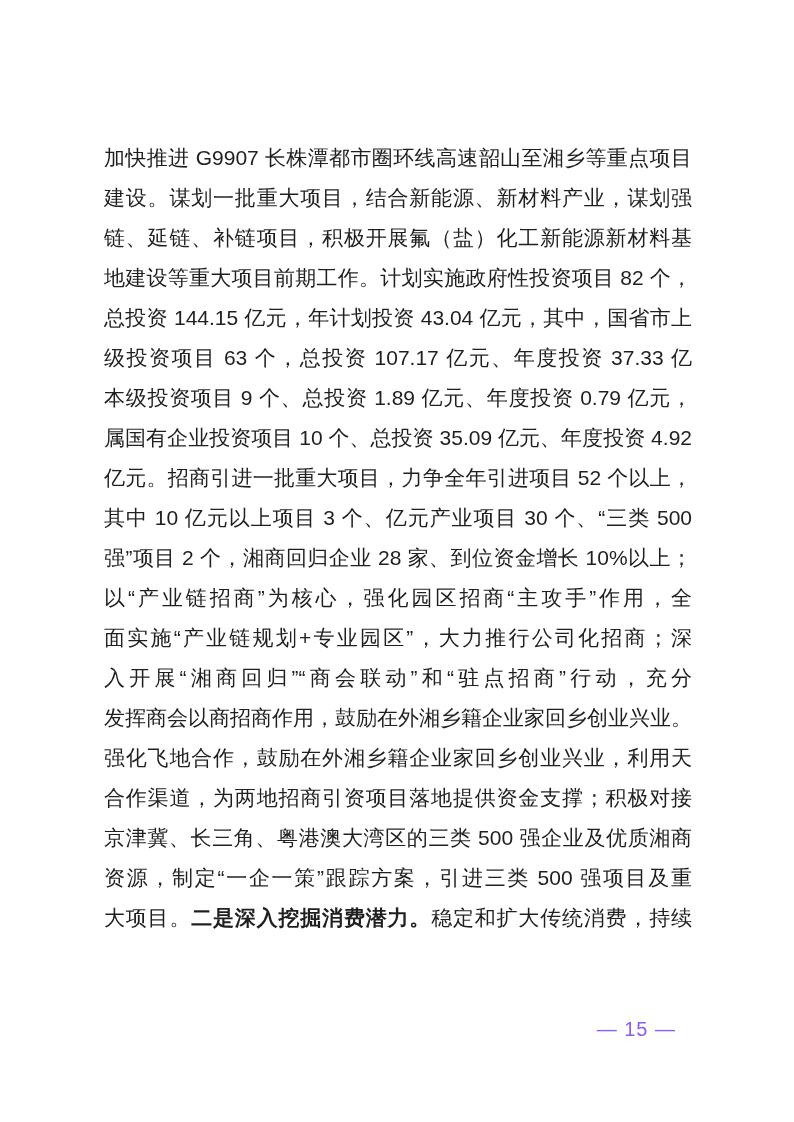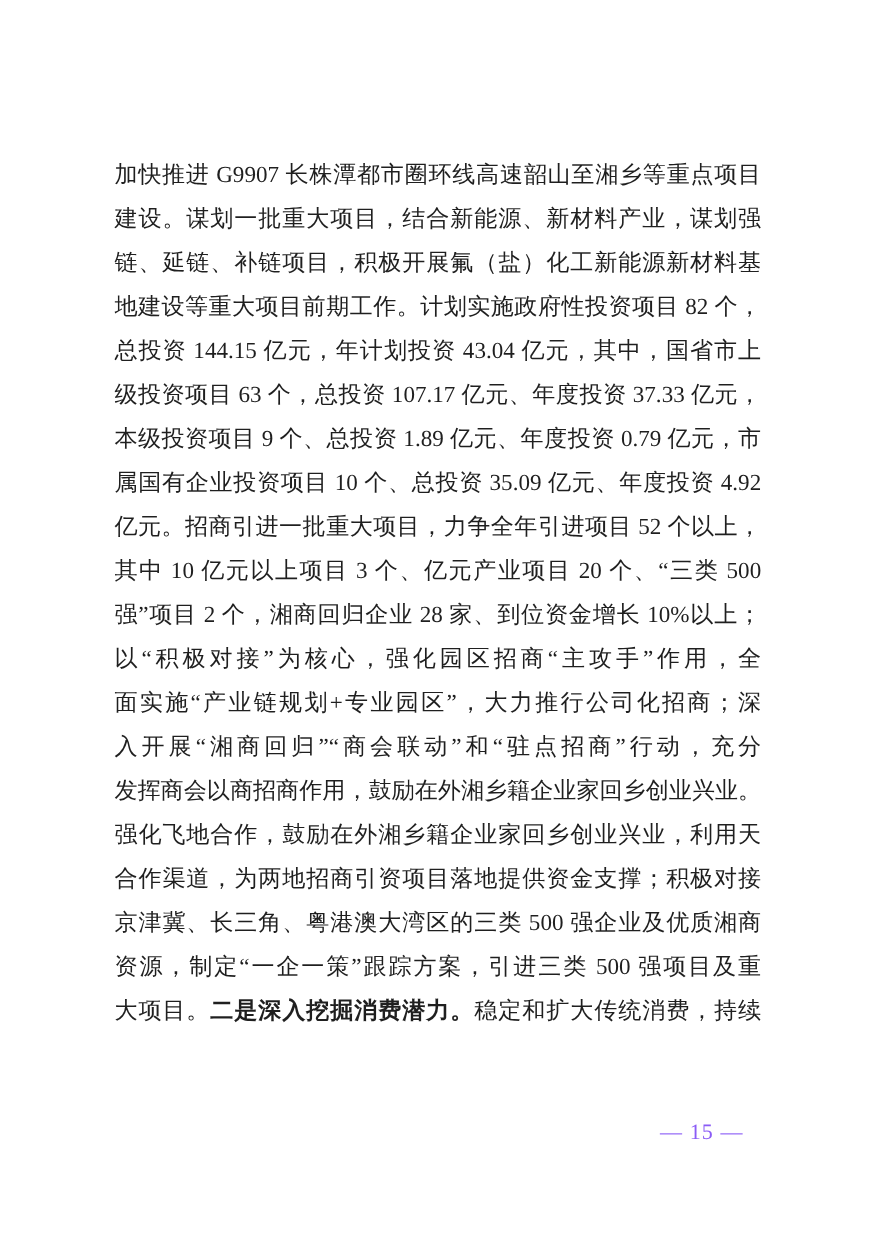--- a/index.html
+++ b/index.html
@@ -3,21 +3,21 @@
 <meta charset="utf-8">
 <style>
   * { margin: 0; padding: 0; box-sizing: border-box; }
   html, body { background: #ffffff; }
   .page {
     position: relative;
     width: 794px;
     height: 1122px;
     background: #ffffff;
     overflow: hidden;
-    font-family: Liberation Serif, serif;
+    font-family: Liberation Sans, sans-serif;
   }
   .text-block {
     position: absolute;
     left: 104px;
     top: 138px;
     width: 588px;
     color: #1f1f1f;
   }
   .line {
     font-size: 21px;
@@ -50,23 +50,23 @@
   <div class="text-block">
     <div class="line">加快推进 G9907 长株潭都市圈环线高速韶山至湘乡等重点项目</div>
     <div class="line">建设。谋划一批重大项目，结合新能源、新材料产业，谋划强</div>
     <div class="line">链、延链、补链项目，积极开展氟（盐）化工新能源新材料基</div>
     <div class="line">地建设等重大项目前期工作。计划实施政府性投资项目 82 个，</div>
     <div class="line">总投资 144.15 亿元，年计划投资 43.04 亿元，其中，国省市上</div>
     <div class="line">级投资项目 63 个，总投资 107.17 亿元、年度投资 37.33 亿元，</div>
     <div class="line">本级投资项目 9 个、总投资 1.89 亿元、年度投资 0.79 亿元，市</div>
     <div class="line">属国有企业投资项目 10 个、总投资 35.09 亿元、年度投资 4.92</div>
     <div class="line">亿元。招商引进一批重大项目，力争全年引进项目 52 个以上，</div>
-    <div class="line">其中 10 亿元以上项目 3 个、亿元产业项目 20 个、“三类 500</div>
+    <div class="line">其中 10 亿元以上项目 3 个、亿元产业项目 30 个、“三类 500</div>
     <div class="line">强”项目 2 个，湘商回归企业 28 家、到位资金增长 10%以上；</div>
-    <div class="line">以“积极对接”为核心，强化园区招商“主攻手”作用，全</div>
+    <div class="line">以“产业链招商”为核心，强化园区招商“主攻手”作用，全</div>
     <div class="line">面实施“产业链规划+专业园区”，大力推行公司化招商；深</div>
     <div class="line">入开展“湘商回归”“商会联动”和“驻点招商”行动，充分</div>
     <div class="line">发挥商会以商招商作用，鼓励在外湘乡籍企业家回乡创业兴业。</div>
     <div class="line">强化飞地合作，鼓励在外湘乡籍企业家回乡创业兴业，利用天</div>
     <div class="line">合作渠道，为两地招商引资项目落地提供资金支撑；积极对接</div>
     <div class="line">京津冀、长三角、粤港澳大湾区的三类 500 强企业及优质湘商</div>
     <div class="line">资源，制定“一企一策”跟踪方案，引进三类 500 强项目及重</div>
     <div class="line">
       <span>大项目。</span><span class="bold-seg">二是深入挖掘消费潜力。</span><span>稳定和扩大传统消费，持续</span>
     </div>

